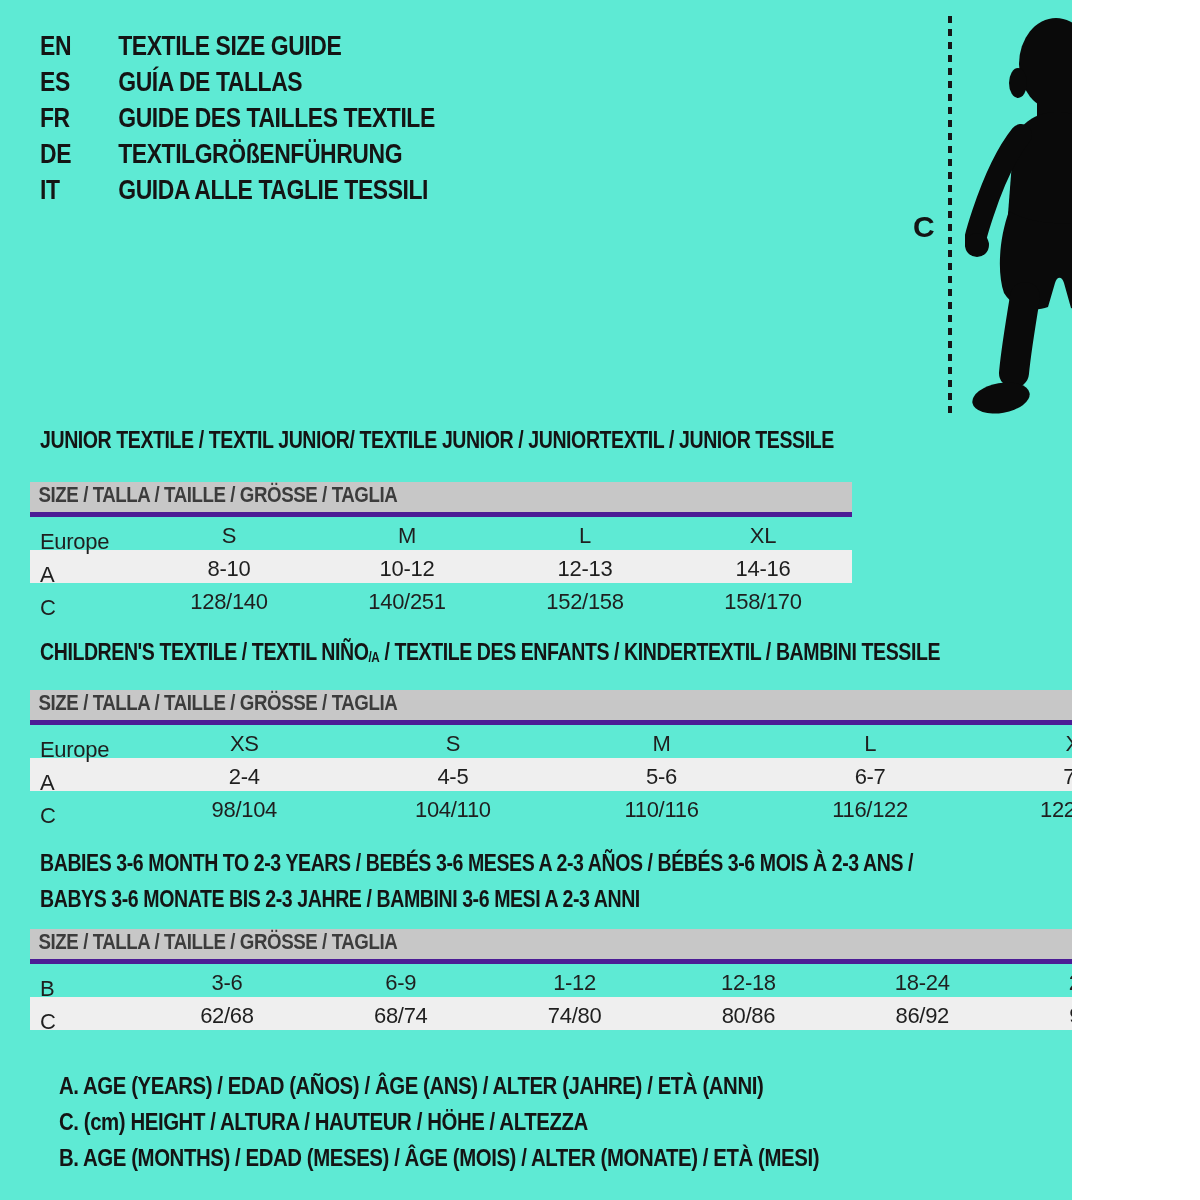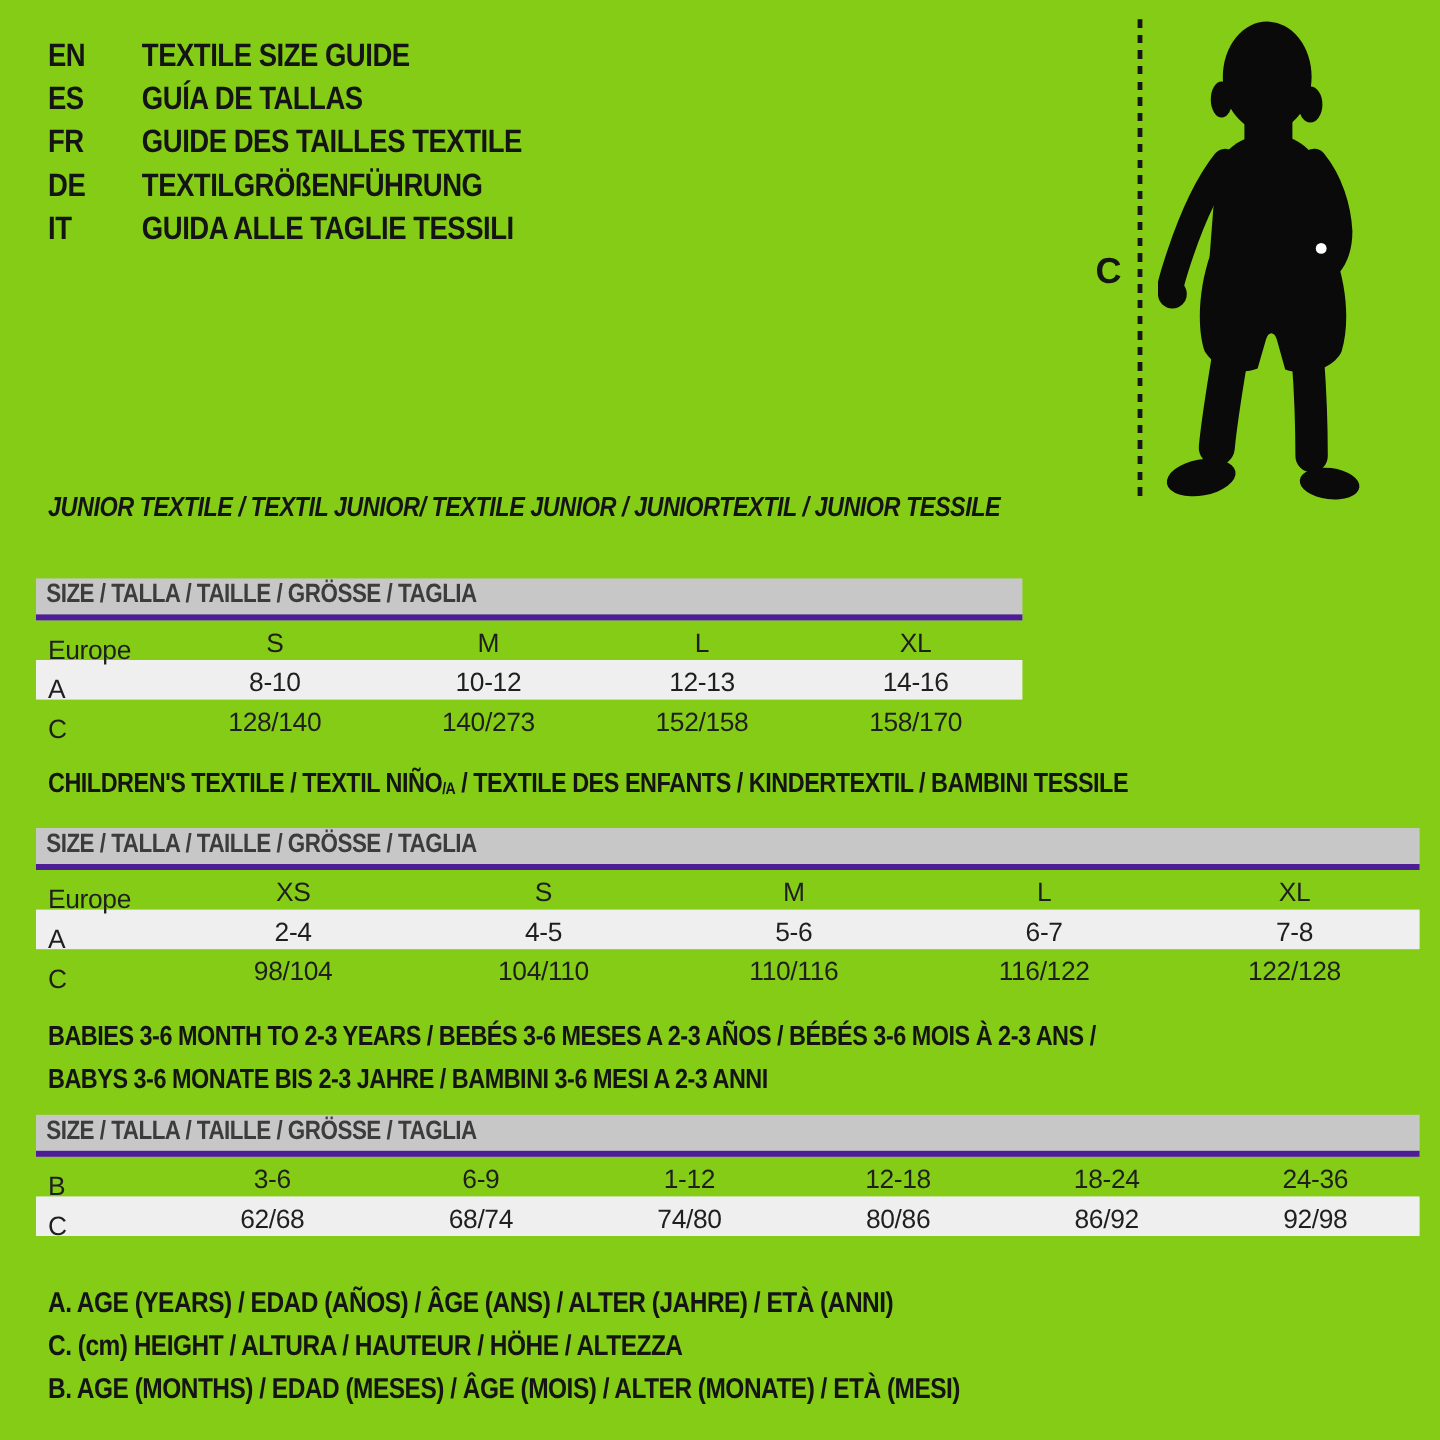--- a/index.html
+++ b/index.html
@@ -1,17 +1,17 @@
 <!DOCTYPE html>
 <html><head>
 <meta charset="utf-8">
 <style>
   html,body { margin:0; padding:0; }
   body { font-family: "Liberation Sans", "DejaVu Sans", sans-serif; background:#fff; }
-  .page { position:relative; width:1200px; height:1200px; background:#84cc16; overflow:hidden; }
+  .page { position:relative; width:1072px; height:1200px; background:#5eead4; overflow:hidden; }
 
   .cond { display:inline-block; transform:scaleX(0.85); transform-origin:0 50%; white-space:nowrap; }
 
   
   .lang-block { position:absolute; left:40px; top:28px; }
   .lang-row { display:flex; height:36px; align-items:center; transform:scaleX(0.85); transform-origin:0 50%; white-space:nowrap; }
   .lang-code { width:92px; font-size:27px; font-weight:700; letter-spacing:-0.5px; color:#141414; }
   .lang-title { font-size:27px; font-weight:700; letter-spacing:-0.5px; color:#141414; }
 
   
@@ -32,21 +32,21 @@
   .trow { display:grid; height:33px; align-items:center; font-size:22px; letter-spacing:-0.3px; color:#1f1f1f; }
   .trow.shaded { background:#efefef; }
   .cols4 { grid-template-columns:110px repeat(4,1fr); }
   .cols5 { grid-template-columns:110px repeat(5,1fr); }
   .cols6 { grid-template-columns:110px repeat(6,1fr); }
   .rlabel { padding-left:10px;margin-top:12px; }
   .cell { text-align:center; }
 
   
   .footnotes { position:absolute; left:40px; top:1068px; }
-  .footnote { height:36px; line-height:36px; font-size:24px; font-weight:700; letter-spacing:-0.5px; color:#141414; }
+  .footnote { height:36px; line-height:36px; font-size:24px; font-weight:700; letter-spacing:-0.5px; color:#141414;margin-left:19px; }
 </style>
 </head>
 <body>
 
 <div class="page">
 
   <div class="lang-block">
     <div class="lang-row">
       <span class="lang-code">EN</span>
       <span class="lang-title">TEXTILE SIZE GUIDE</span>
@@ -84,21 +84,21 @@
       <circle cx="138" cy="198" r="15"></circle>
       <circle cx="136" cy="192" r="4.5" fill="#ffffff"></circle>
       <path d="M44 196 C34 224 32 258 39 278 C48 293 68 298 83 292 L90 268 C92 261 97 261 99 268 L106 293 C122 299 146 293 153 278 C160 254 157 224 148 198 C122 212 70 212 44 196 Z"></path>
       <path d="M60 282 C55 312 51 336 49 358" fill="none" stroke="#0a0a0a" stroke-width="30" stroke-linecap="round"></path>
       <ellipse cx="36" cy="383" rx="29" ry="15" transform="rotate(-10 36 383)"></ellipse>
       <path d="M125 285 C127 312 128 340 128 365" fill="none" stroke="#0a0a0a" stroke-width="27" stroke-linecap="round"></path>
       <ellipse cx="143" cy="388" rx="25" ry="13" transform="rotate(7 143 388)"></ellipse>
     </g>
   </svg>
 
-  <div class="section-title" style="top:410px;font-style:italic;">
+  <div class="section-title" style="top:428px;">
     <span class="cond">JUNIOR TEXTILE / TEXTIL JUNIOR/ TEXTILE JUNIOR / JUNIORTEXTIL / JUNIOR TESSILE</span>
   </div>
   <div class="stable" style="top:482px; width:822px;">
     <div class="size-bar">
       <span class="bar-text cond">SIZE / TALLA / TAILLE / GRÖSSE / TAGLIA</span>
     </div>
     <div class="trow cols4">
       <span class="rlabel">Europe</span>
       <span class="cell">S</span>
       <span class="cell">M</span>
@@ -108,21 +108,21 @@
     <div class="trow cols4 shaded">
       <span class="rlabel">A</span>
       <span class="cell">8-10</span>
       <span class="cell">10-12</span>
       <span class="cell">12-13</span>
       <span class="cell">14-16</span>
     </div>
     <div class="trow cols4">
       <span class="rlabel">C</span>
       <span class="cell">128/140</span>
-      <span class="cell">140/273</span>
+      <span class="cell">140/251</span>
       <span class="cell">152/158</span>
       <span class="cell">158/170</span>
     </div>
   </div>
 
   <div class="section-title" style="top:640px;">
     <span class="cond"><span>CHILDREN'S TEXTILE / TEXTIL NIÑO</span><span class="sub">/A</span><span> / TEXTILE DES ENFANTS / KINDERTEXTIL / BAMBINI TESSILE</span></span>
   </div>
   <div class="stable" style="top:690px; width:1153px;">
     <div class="size-bar">

